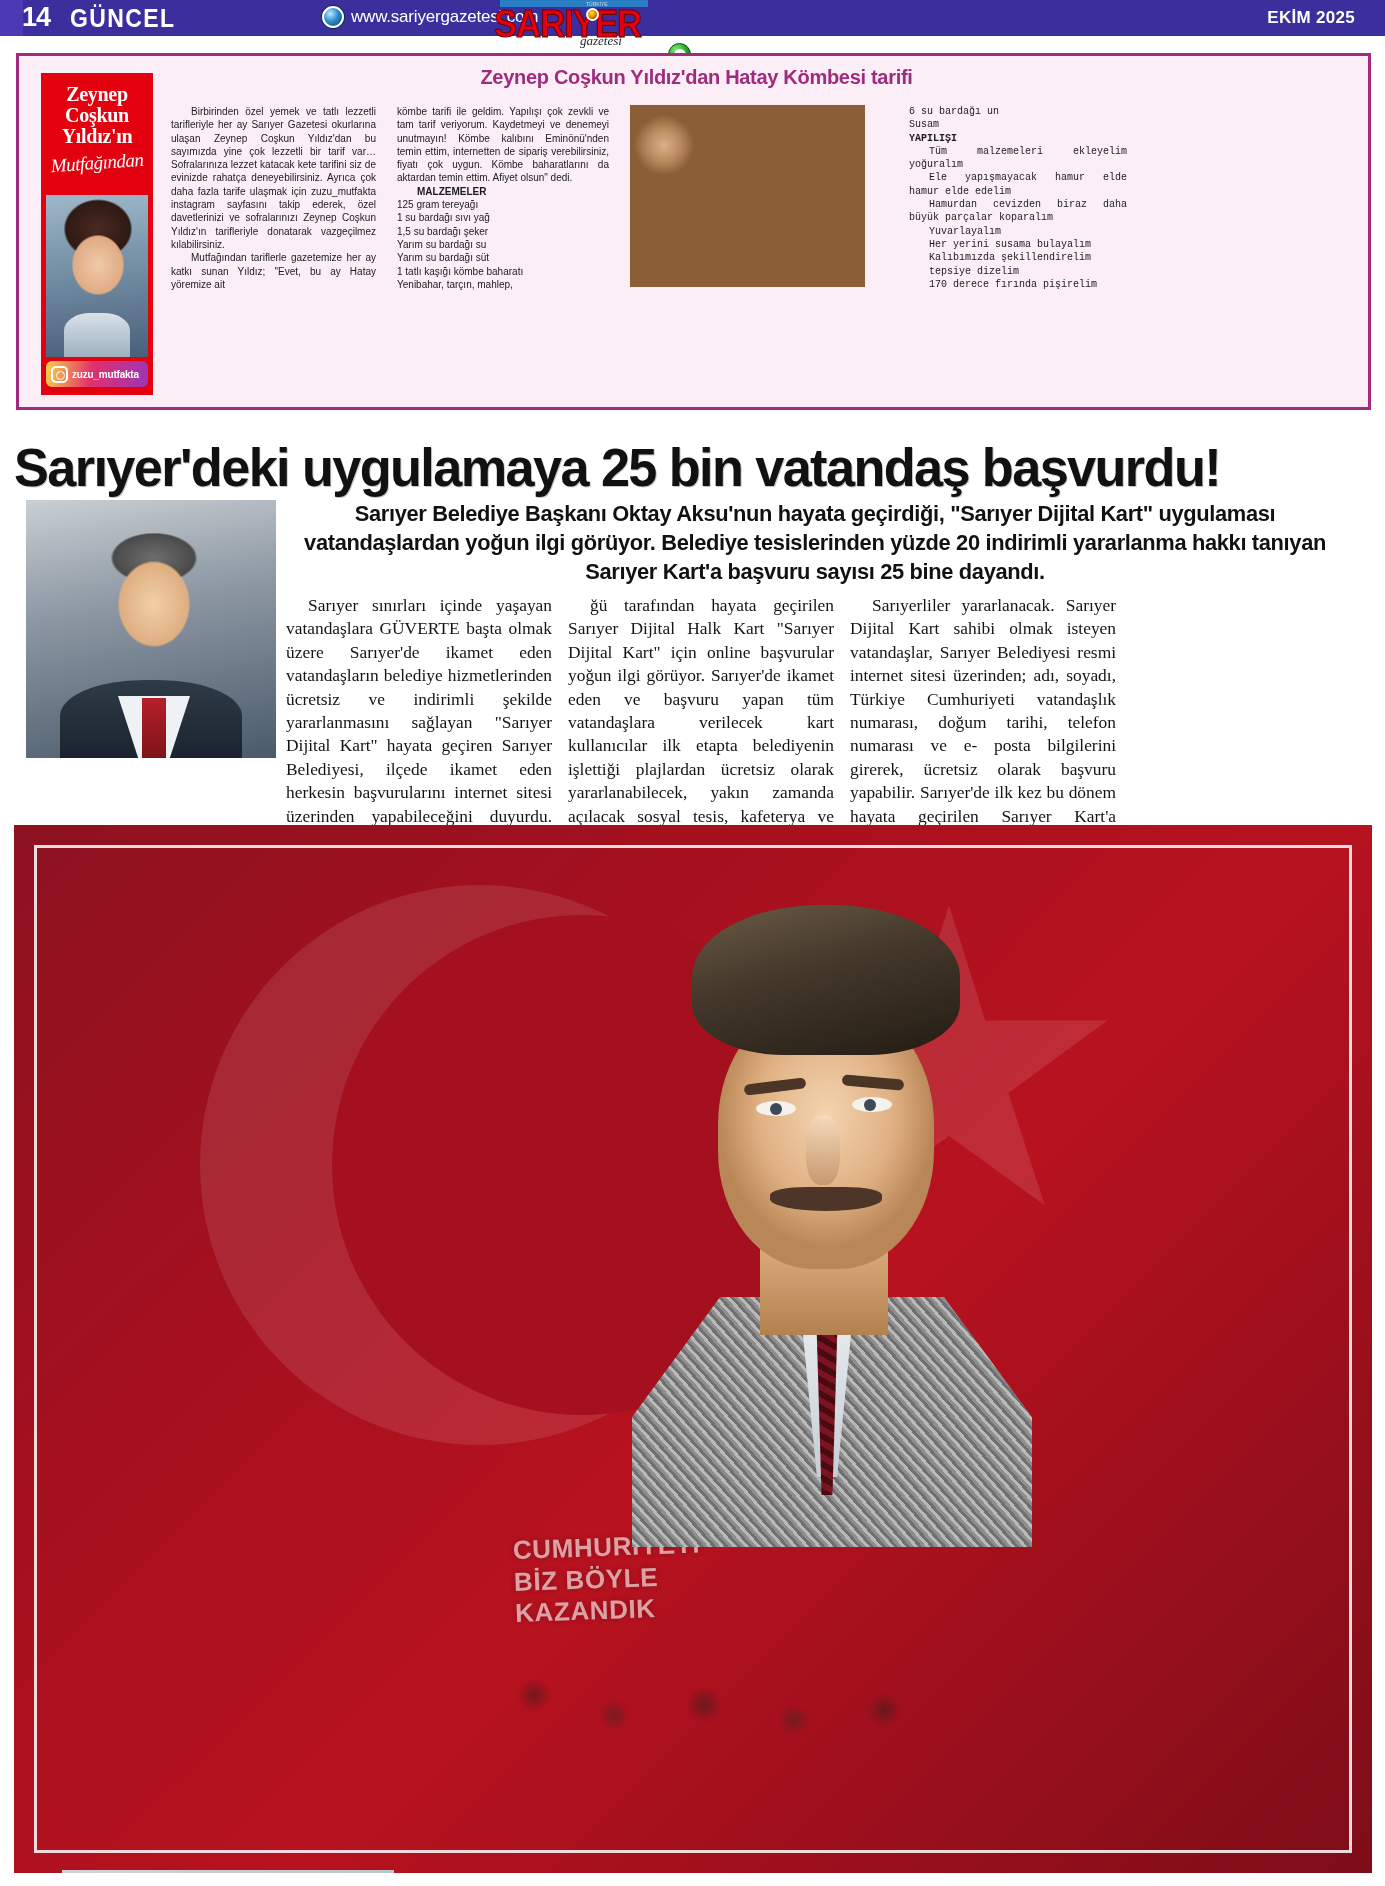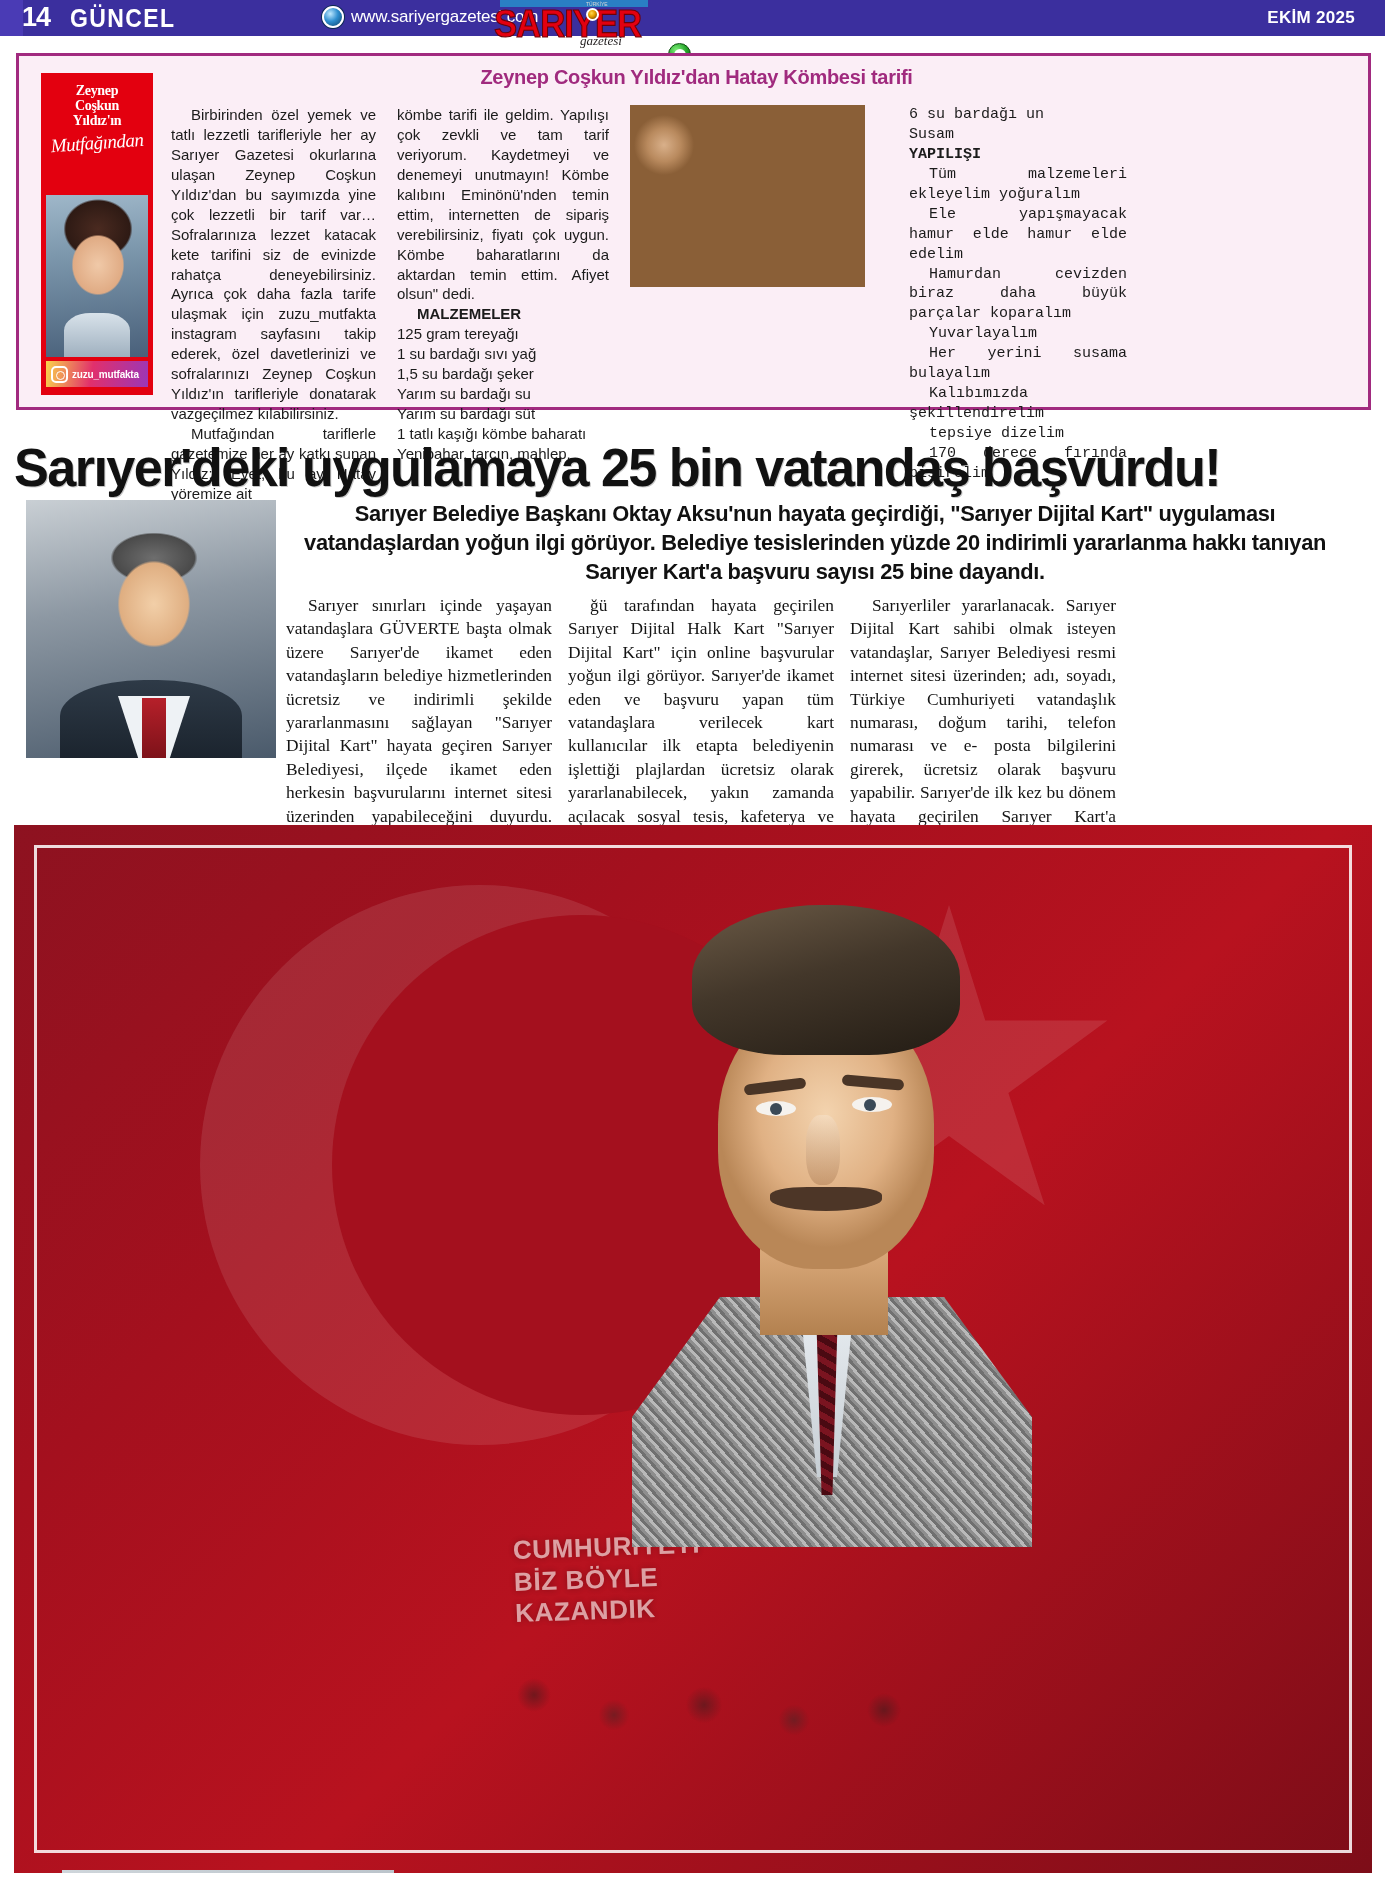--- a/index.html
+++ b/index.html
@@ -89,53 +89,53 @@
   .recipe-title {
     position:absolute; left:0; top:10px; width:1355px; text-align:center;
     color:#a02a7e; font-size:20px; font-weight:bold; letter-spacing:-0.3px;
   }
   .chef-card {
     position:absolute; left:22px; top:17px; width:112px; height:322px;
     background:#e3000f; overflow:hidden;
   }
   .chef-name {
     color:#ffffff; font-family:"Liberation Serif", serif; font-weight:bold;
-    font-size:14px; line-height:1.06; text-align:center; padding-top:11px; letter-spacing:-0.3px;
+    font-size:20px; line-height:1.06; text-align:center; padding-top:11px; letter-spacing:-0.3px;
   }
   .chef-script {
     color:#ffffff; font-family:"Liberation Serif", serif; font-style:italic;
     font-size:19px; text-align:center; margin-top:4px; letter-spacing:-0.5px;
     transform: rotate(-4deg);
   }
   .chef-photo {
     position:absolute; left:5px; top:122px; width:102px; height:162px;
     background:
       radial-gradient(ellipse 40px 46px at 52px 70px, #f0c9a8 0%, #e0ab84 62%, rgba(224,171,132,0) 66%),
       radial-gradient(ellipse 46px 40px at 52px 34px, #4a2a20 0%, #2e1a14 70%, rgba(46,26,20,0) 75%),
       linear-gradient(175deg, #9fb7c9 0%, #7d98ad 35%, #49607a 100%);
   }
   .chef-photo::after{
     content:""; position:absolute; left:18px; bottom:0; width:66px; height:44px;
     background: linear-gradient(180deg,#d8e2ea 0%, #9fb0bf 100%); border-radius:40% 40% 0 0;
   }
   .insta-bar {
     position:absolute; left:5px; top:288px; width:102px; height:26px;
     background: linear-gradient(100deg,#f9d34b 0%, #e1306c 45%, #9b36b7 100%);
-    display:flex; align-items:center; gap:4px; padding-left:5px;
+    display:flex; align-items:center; gap:4px; padding-left:5px;border-radius:6px;
   }
   .insta-glyph {
     width:17px; height:17px; border:2px solid #fff; border-radius:5px; position:relative;
   }
   .insta-glyph::after{
     content:""; position:absolute; left:3px; top:3px; width:7px; height:7px;
     border:1.6px solid #fff; border-radius:50%;
   }
   .insta-handle { color:#ffffff; font-size:10px; font-weight:bold; letter-spacing:-0.2px; }
 
-  .rcol { position:absolute; top:49px; font-size:15px; line-height:1.33;
+  .rcol { position:absolute; top:49px; font-size:10px; line-height:1.33;
           color:#1b1b1b; text-align:justify; font-family:"Liberation Sans", sans-serif; }
   .rcol p { margin:0; text-indent:20px; }
   .rcol p.noind { text-indent:0; }
   .rcol .hd { font-weight:bold; text-indent:20px; }
   .rcol .ctr { text-align:left; }
 
   .rcol1 { left:152px; width:205px; }
   .rcol2 { left:378px; width:212px; }
   .rcol3 { left:611px; width:232px; }
   .rcol4 { left:890px; width:218px;font-family:Liberation Mono, monospace; }

